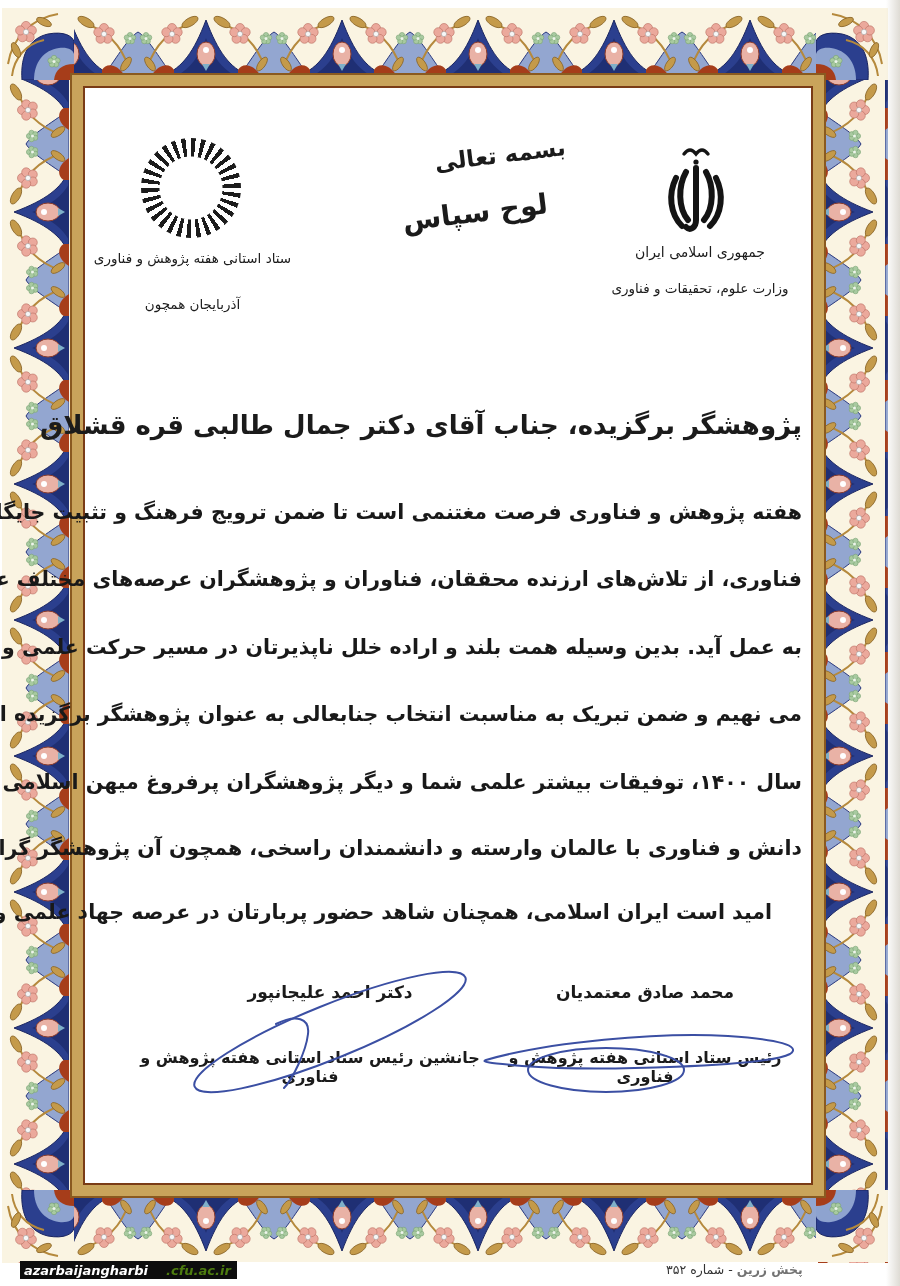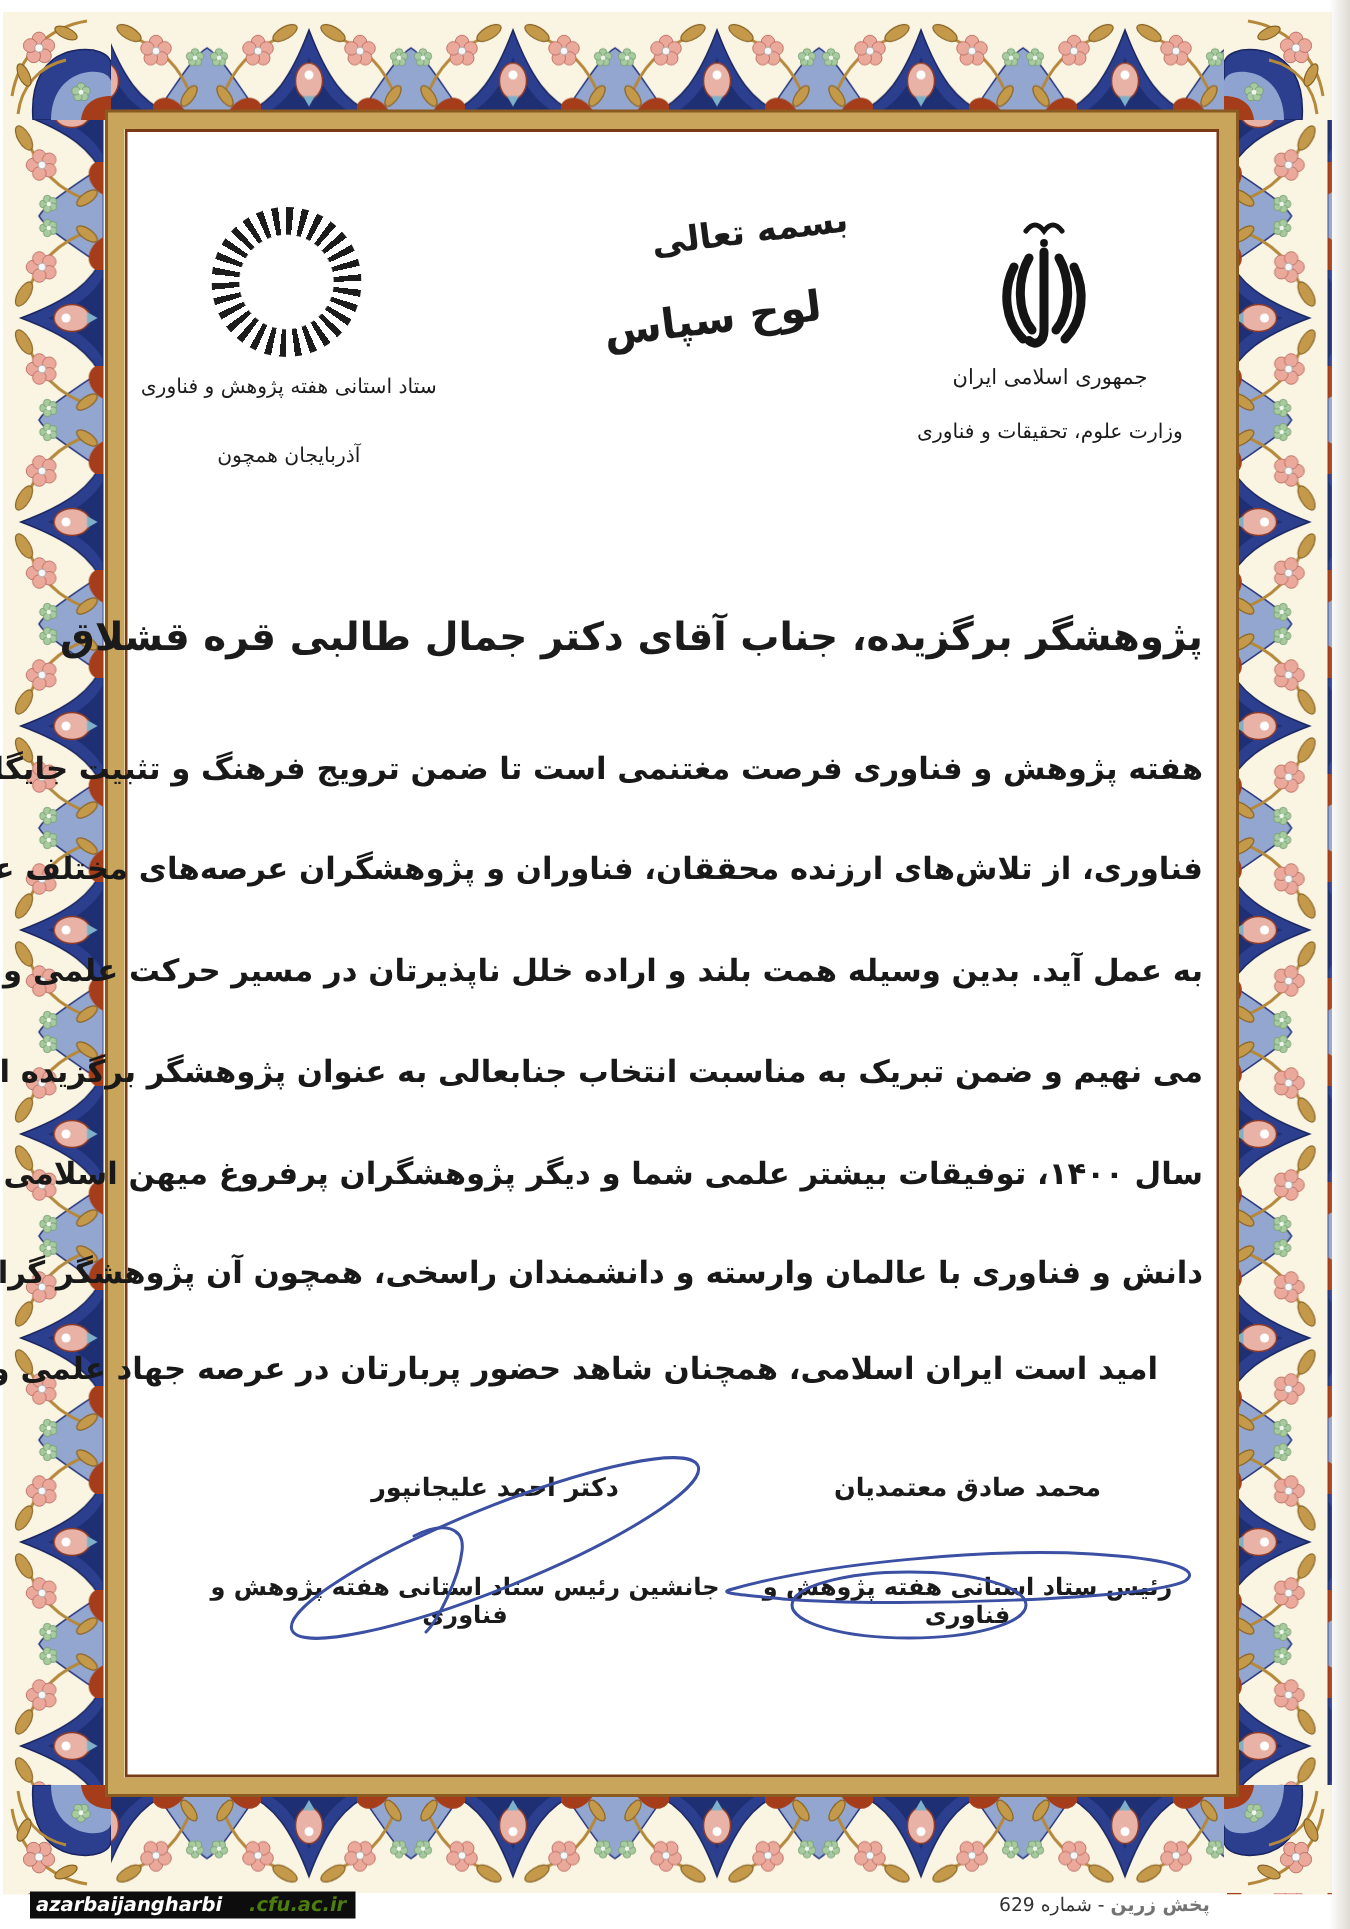--- a/index.html
+++ b/index.html
@@ -246,17 +246,17 @@
       <ellipse cx="150" cy="72" rx="146" ry="27" transform="rotate(-22 150 72)"></ellipse>
       <path d="M96 64 C116 54 130 58 128 74 C126 92 112 120 104 128"></path>
     </g>
   </svg>
 
   <div class="watermark">
     <span>azarbaijangharbi</span>
       <span class="dom">.cfu.ac.ir</span>
   </div>
   <div class="printinfo">
-    <b>پخش زرین</b><span> - شماره 629</span>
+    <b>پخش زرین</b><span> - شماره ۳۵۲</span>
   </div>
 
   <div class="edge-shade"></div>
 </div>
 
 </body></html>

